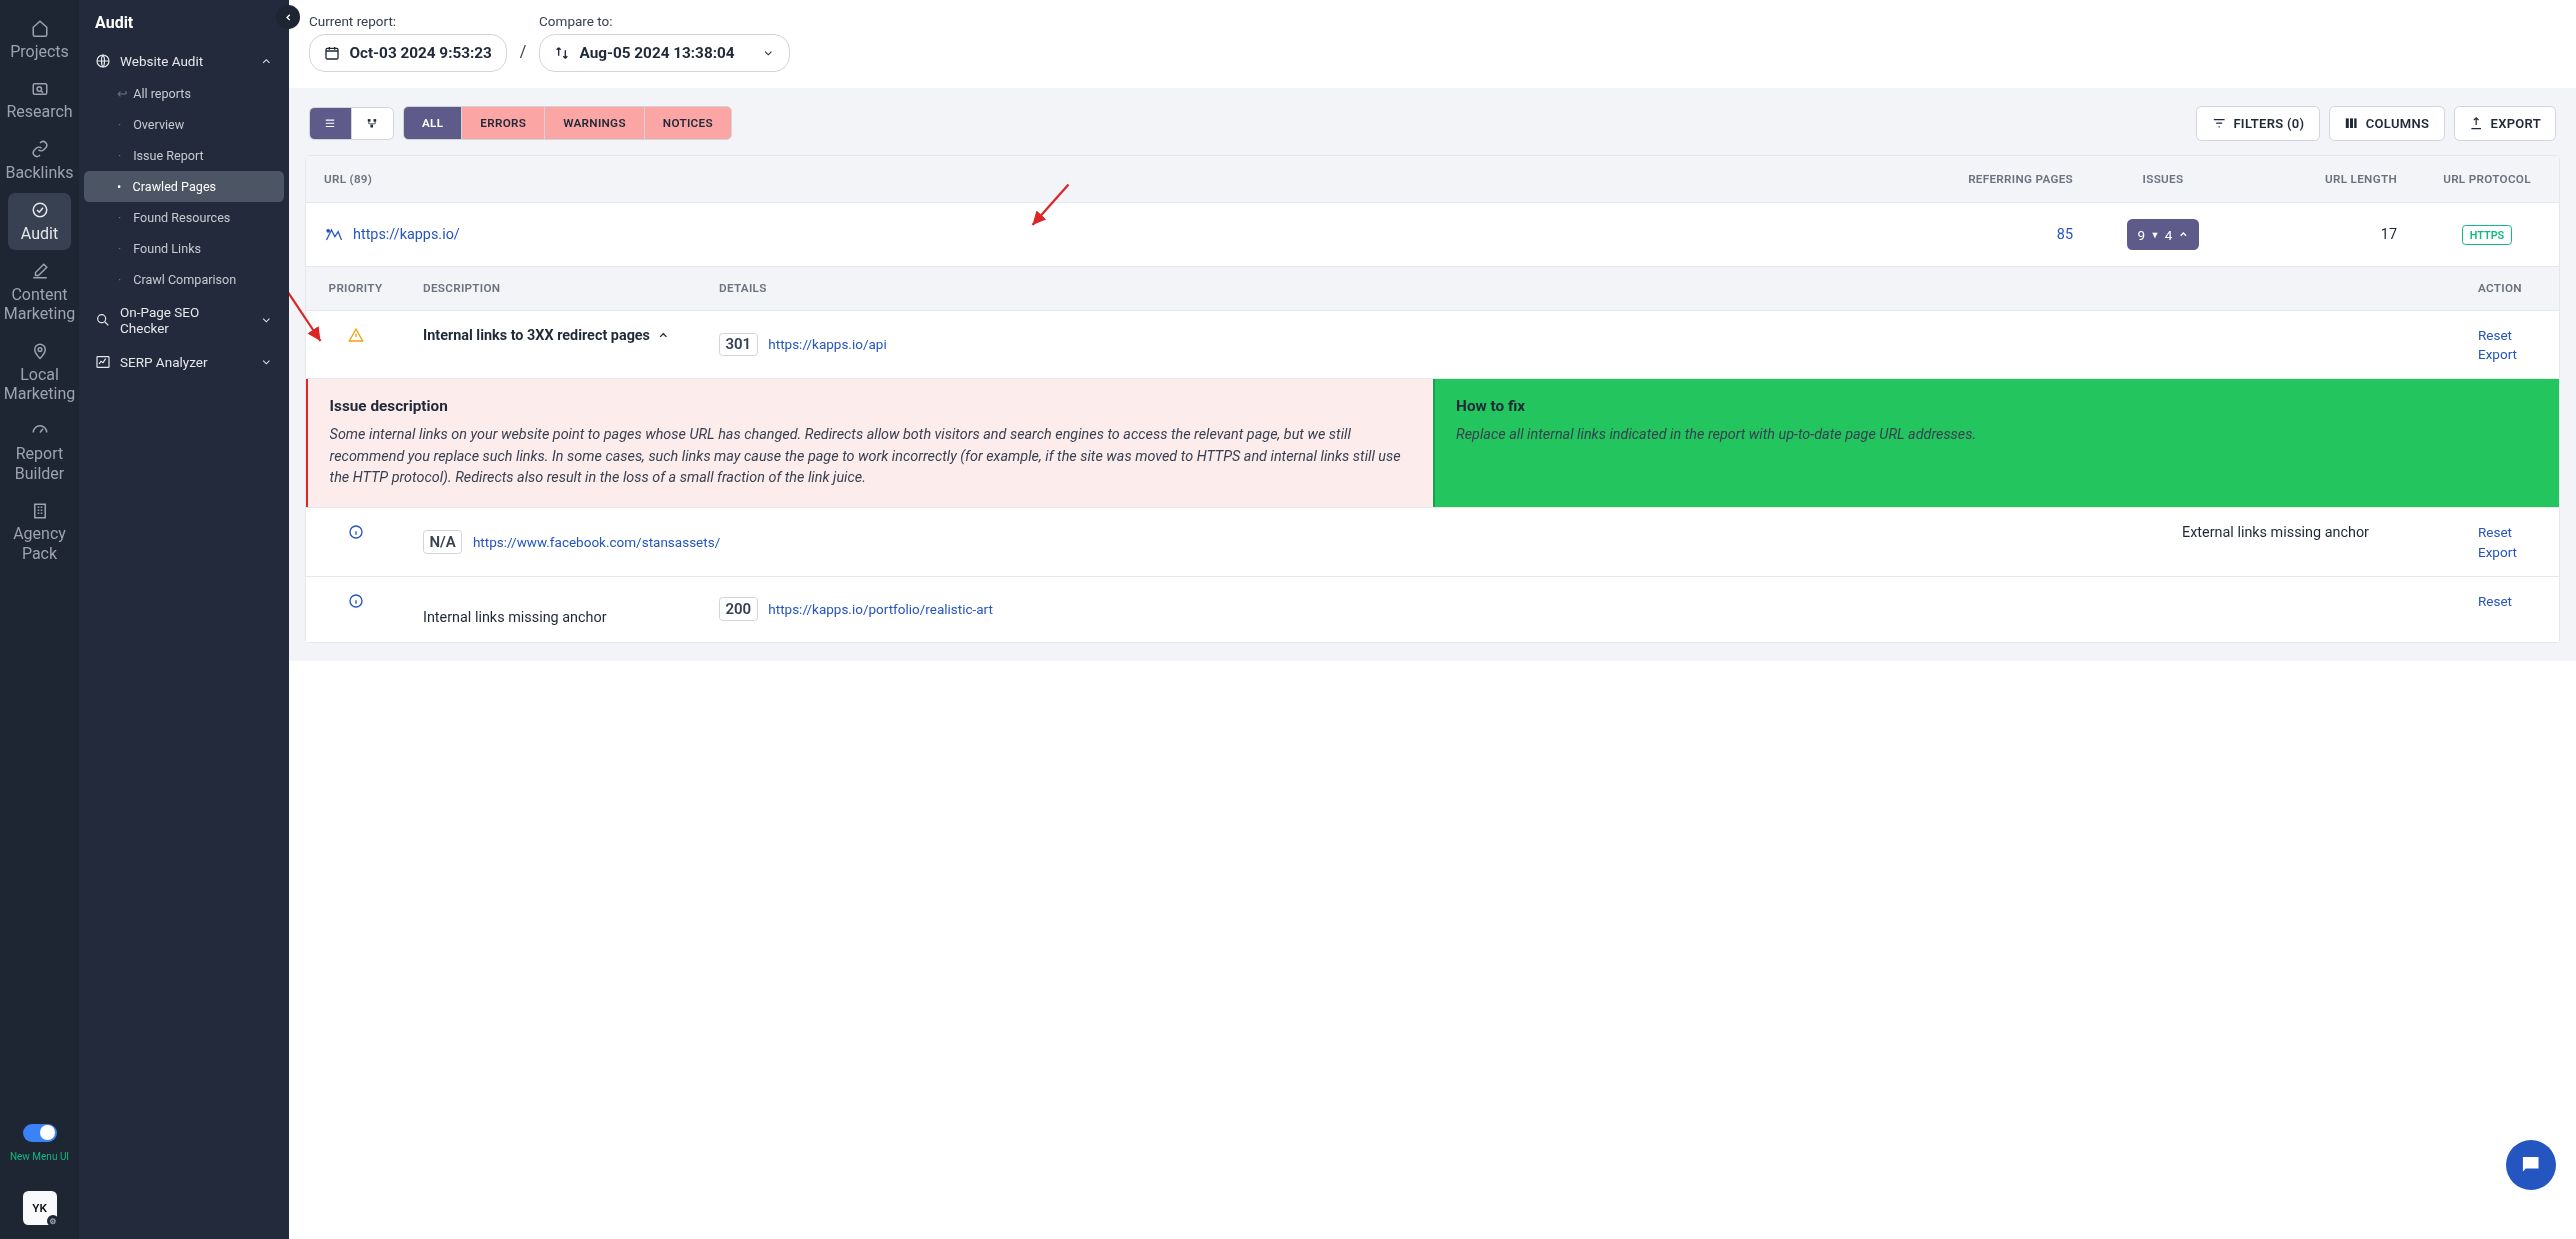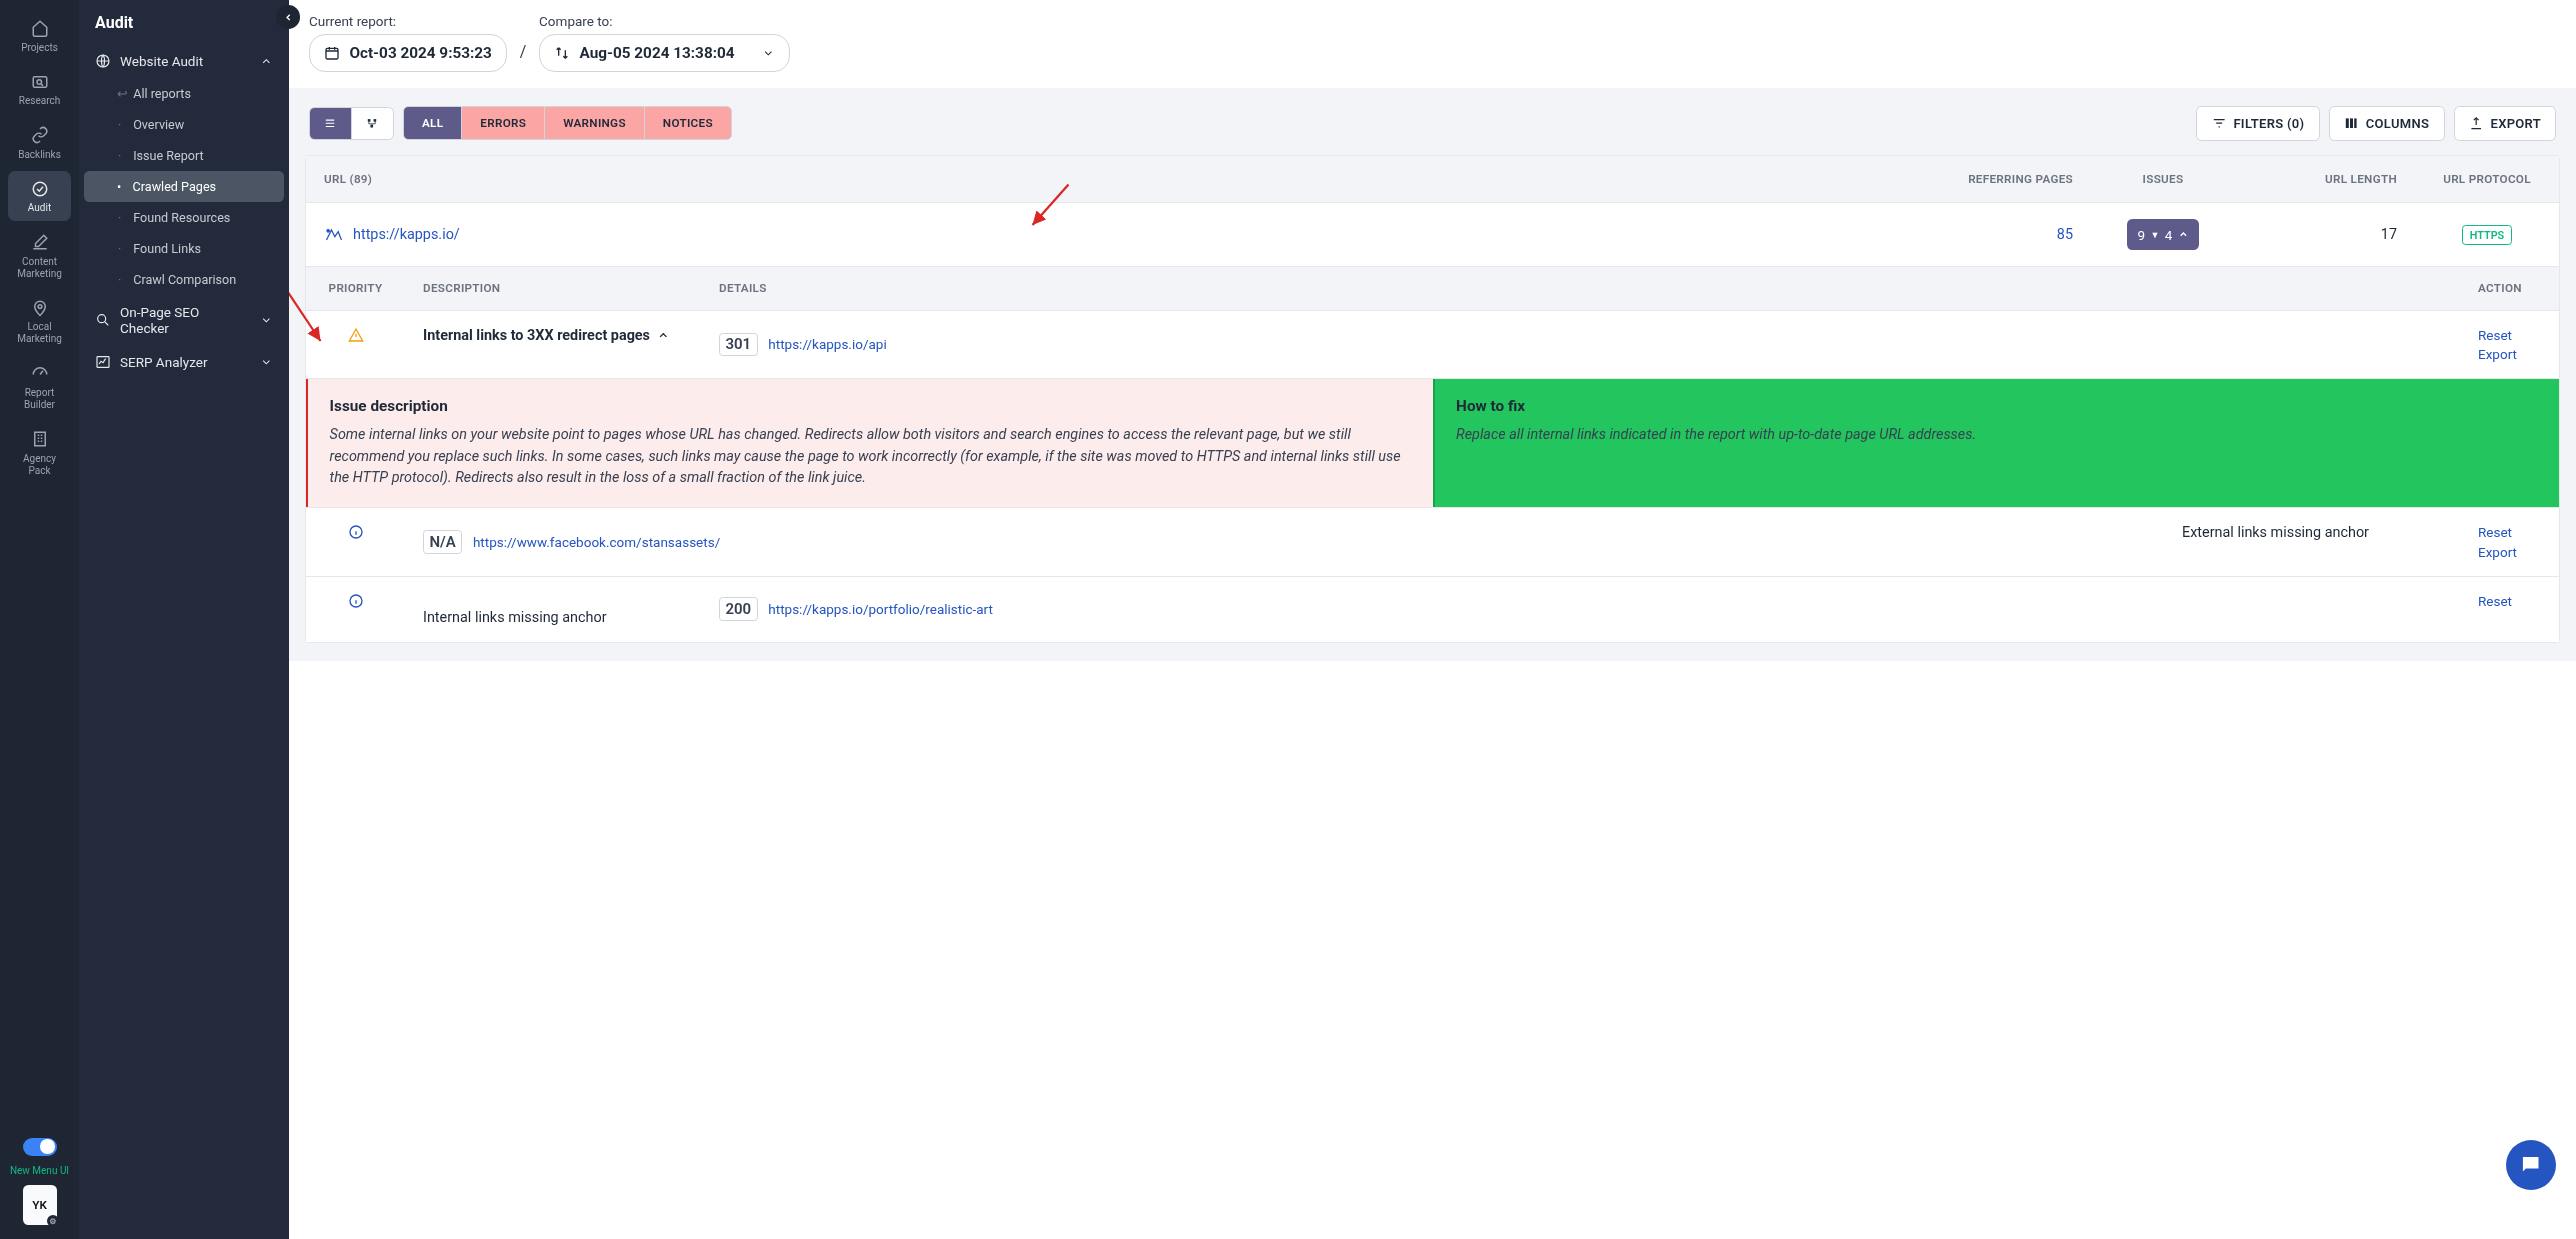--- a/index.html
+++ b/index.html
@@ -3,26 +3,26 @@
 <meta charset="utf-8">
 <style>
 * { box-sizing: border-box; margin: 0; padding: 0; font-family: -apple-system, BlinkMacSystemFont, "Segoe UI", Roboto, sans-serif; }
 body { display: flex; height: 100vh; background: #fff; color: #1f2937; overflow: hidden; }
 
 
 .icon-nav { width: 79px; background: #1e2533; color: #9ca3af; display: flex; flex-direction: column; align-items: center; padding-top: 10.8px; gap: 3.6px; flex-shrink: 0; position: relative; }
 .icon-nav .nav-item { display: flex; flex-direction: column; align-items: center; gap: 3.6px; padding: 7.2px 3.6px; width: 63px; border-radius: 7.2px; cursor: pointer; }
 .icon-nav .nav-item.active { background: #374151; color: #e5e7eb; }
 .icon-nav .nav-item .ico { width: 20px; height: 20px; display: flex; align-items: center; justify-content: center; }
-.icon-nav .nav-item .lbl { font-size: 10px; text-align: center; line-height: 1.2; }
+.icon-nav .nav-item .lbl { font-size: 16px; text-align: center; line-height: 1.2; }
 .icon-nav .bottom { position: absolute; bottom: 14.4px; display: flex; flex-direction: column; align-items: center; gap: 9px; }
 .toggle { width: 34px; height: 18px; background: #3b82f6; border-radius: 9px; position: relative; }
 .toggle::after { content: ""; position: absolute; right: 1.8px; top: 1.8px; width: 14.4px; height: 14.4px; background: #fff; border-radius: 50%; }
 .new-menu { color: #10b981; font-size: 10px; }
-.avatar { width: 34px; height: 40px; background: #f9fafb; color: #111; font-weight: 600; border-radius: 5.4px; display: flex; align-items: center; justify-content: center; position: relative; font-size: 11.7px; }
+.avatar { width: 34px; height: 34px; background: #f9fafb; color: #111; font-weight: 600; border-radius: 5.4px; display: flex; align-items: center; justify-content: center; position: relative; font-size: 11.7px; margin-top: 20px; }
 .avatar .gear-badge { position: absolute; right: -2.7px; bottom: -2.7px; width: 12.6px; height: 12.6px; background: #1e2533; border-radius: 50%; color: #9ca3af; font-size: 8px; display: flex; align-items: center; justify-content: center; }
 
 
 .sidebar { width: 210px; background: #232a3b; color: #d1d5db; flex-shrink: 0; position: relative; padding-top: 12.6px; }
 .sidebar h2 { font-size: 16px; font-weight: 700; color: #fff; padding: 0 16px 12.6px; }
 .sidebar .collapse-btn { position: absolute; top: 5.4px; right: -10.8px; width: 23.4px; height: 23.4px; background: #1e2533; border-radius: 50%; display: flex; align-items: center; justify-content: center; color: #fff; cursor: pointer; z-index: 10; }
 .sidebar .section-head { display: flex; align-items: center; gap: 9px; padding: 9px 16px; font-size: 13.5px; color: #e5e7eb; cursor: pointer; }
 .sidebar .section-head .chev { margin-left: auto; }
 .sidebar .menu { }
 .sidebar .menu-item { display: flex; align-items: center; gap: 10.8px; padding: 8px 16px 8px 38px; font-size: 12.6px; cursor: pointer; color: #c7cad1; }

